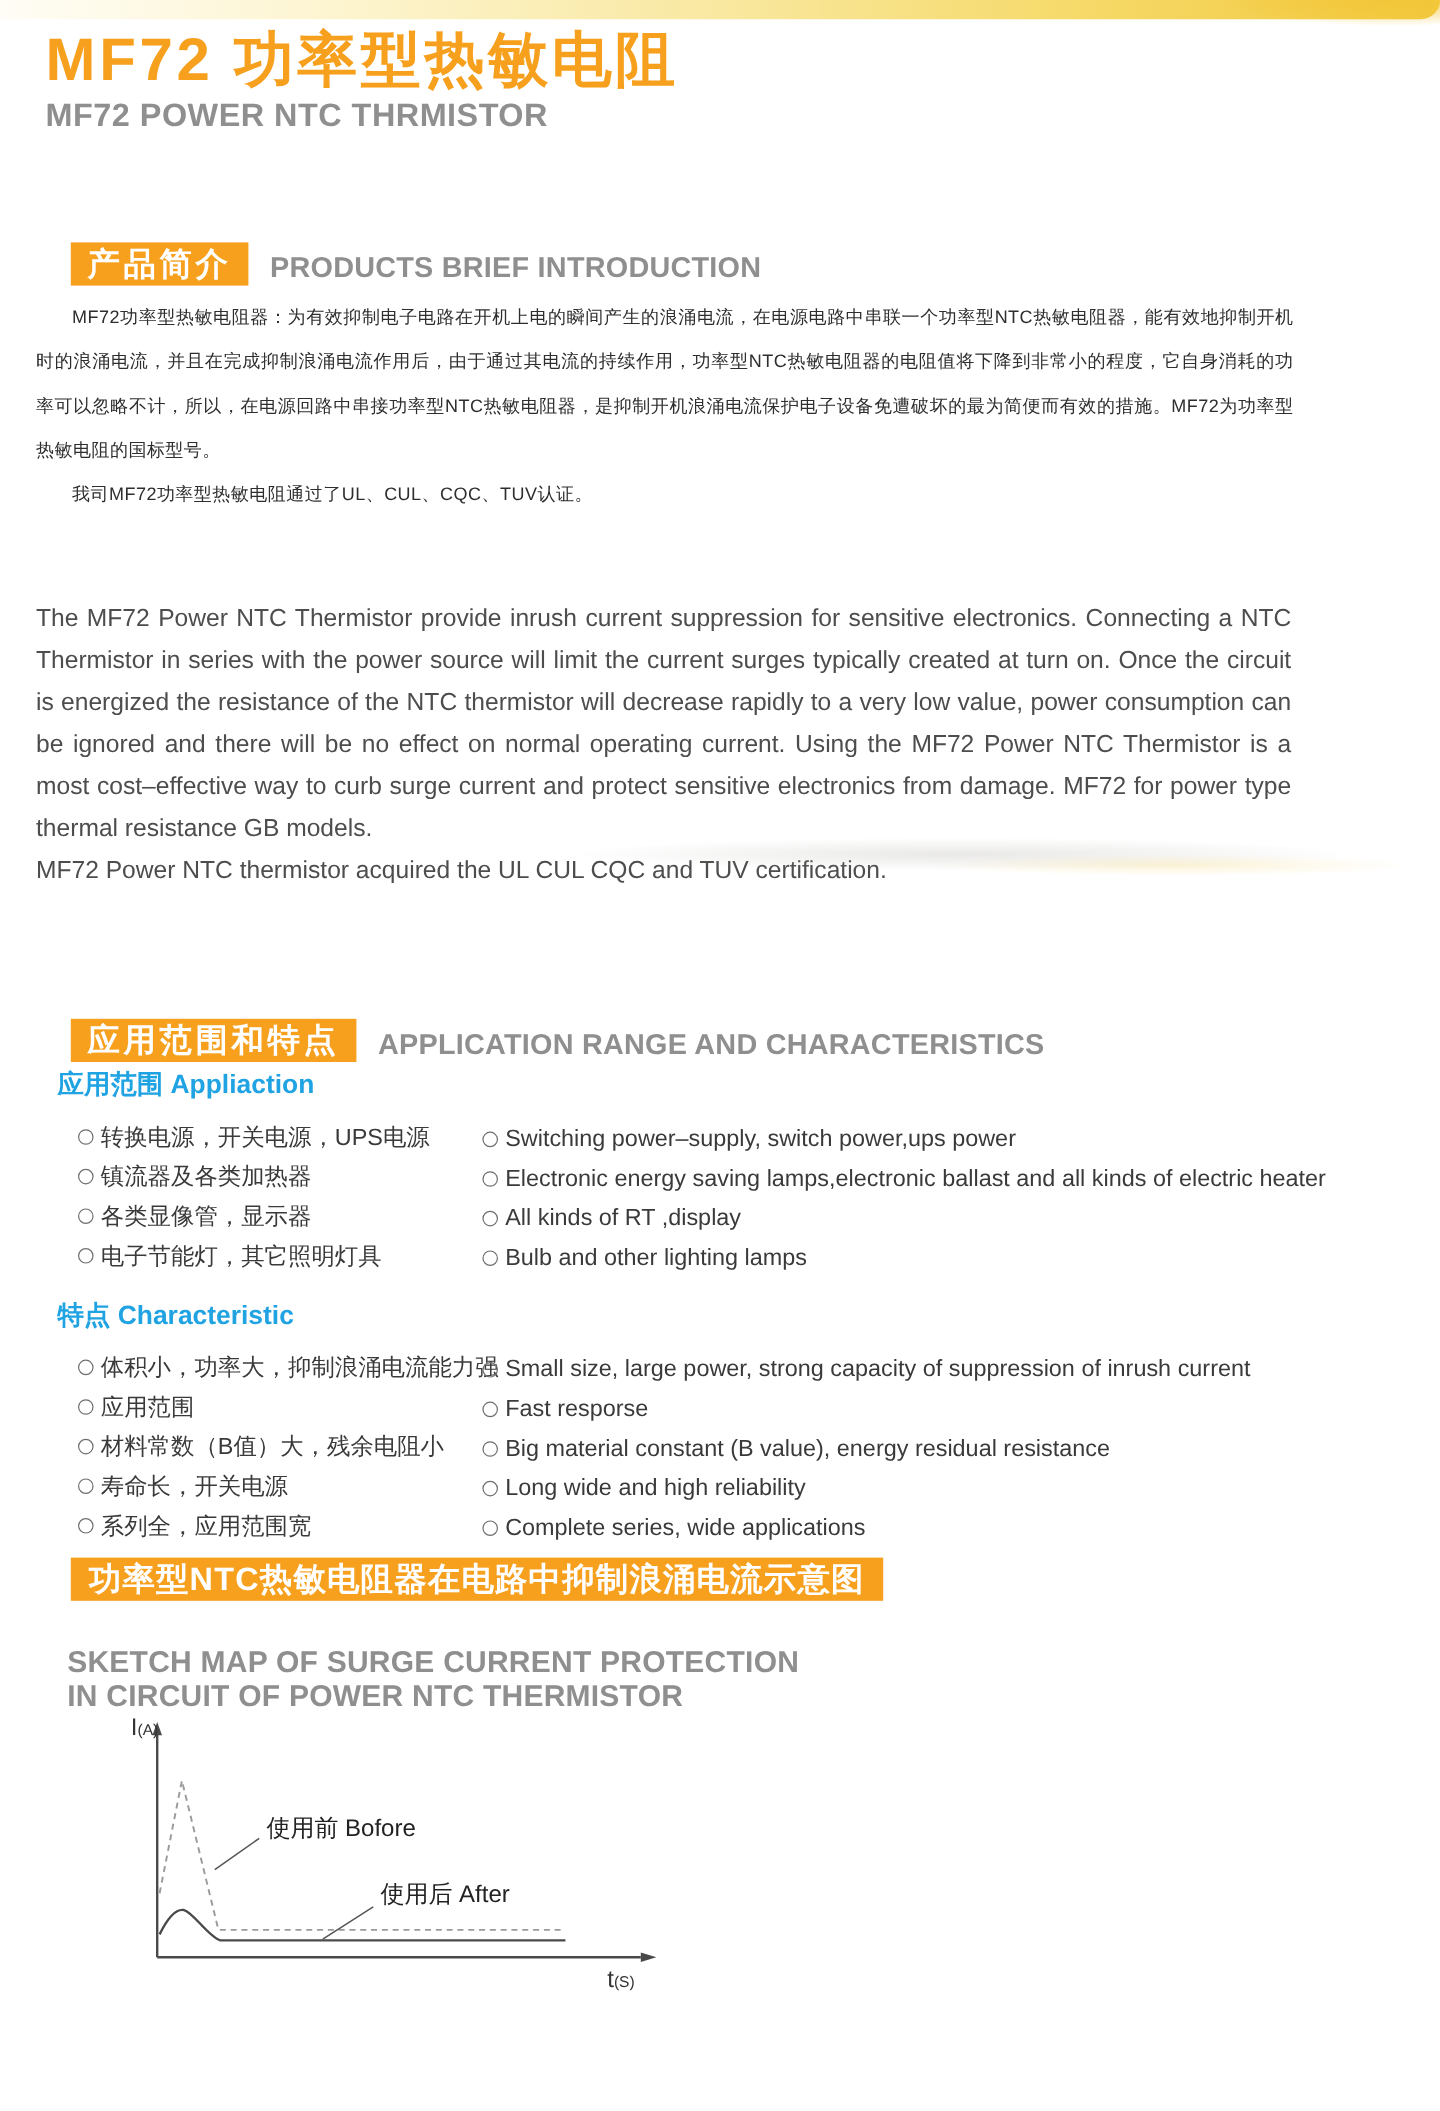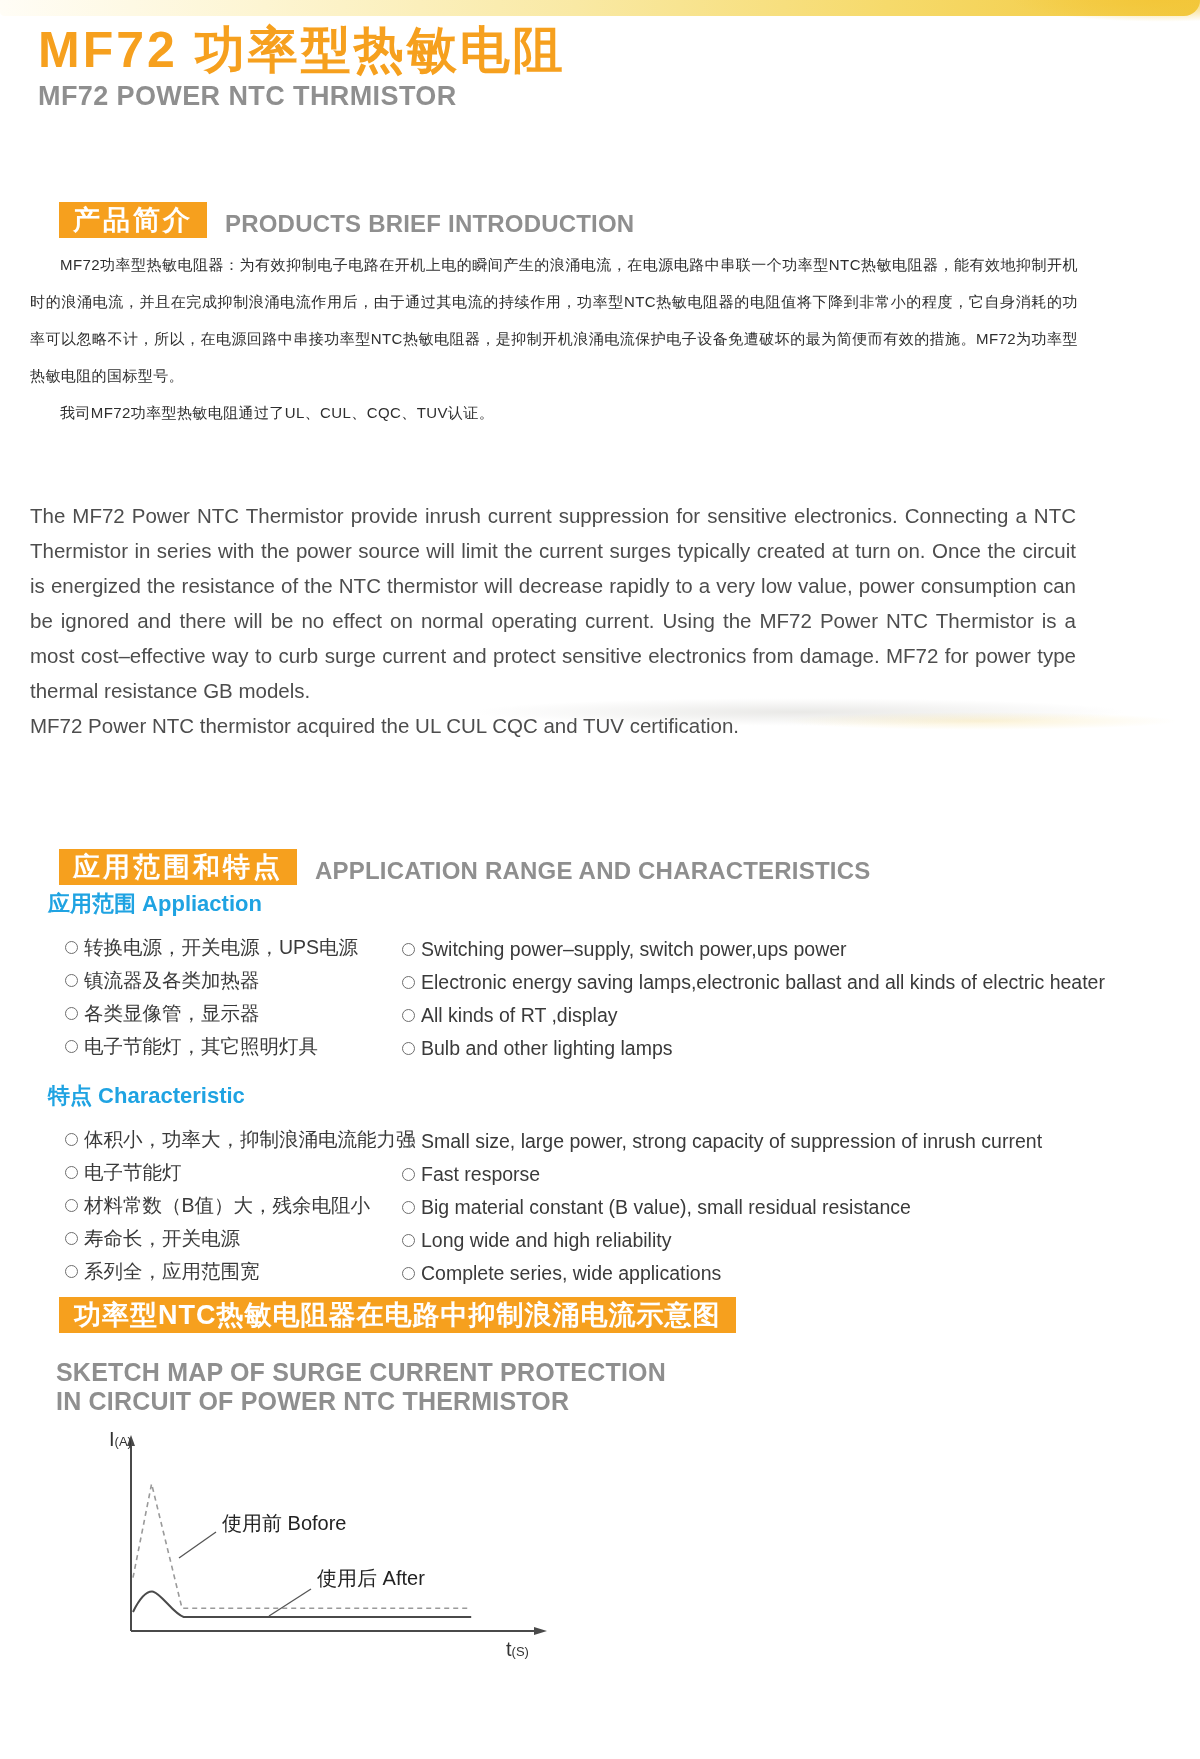--- a/index.html
+++ b/index.html
@@ -48,21 +48,21 @@
   .appblock { position:absolute; top:843px; left:38px; width:1140px; }
   .subhead { color:#1FA3E2; font-size:22px; font-weight:bold; margin:4px 0 9px 10px; white-space:nowrap; }
   .subhead.second { margin-top:21px; }
   .lrow { display:flex; padding-left:27px; height:33px; align-items:flex-end; font-size:19.5px; color:#3a3a3a; }
   .cell { display:flex; align-items:center; white-space:nowrap; }
   .cell.cn-cell { width:337px; flex-shrink:0; }
   .bullet { width:13px; height:13px; border:1.6px solid #6e6e6e; border-radius:50%; display:inline-block; margin-right:6px; flex-shrink:0; background:transparent; }
 
   
   .sketchblock { position:absolute; top:1285px; left:38px; }
-  .banner-row { display:inline-flex; align-items:center; height:60px; }
+  .banner-row { display:inline-flex; align-items:flex-start; height:60px; }
   .banner-row .bar { width:13px; background:#F6A01E; margin-right:8px; }
   .banner { background:#F6A01E; color:#ffffff; font-size:27px; font-weight:bold; display:flex; align-items:center; padding:0 15px; letter-spacing:1px; white-space:nowrap; }
   .sketch-h { color:#8F8F8F; font-size:25px; font-weight:bold; line-height:29px; margin-left:18px; letter-spacing:0.2px; white-space:nowrap; }
   .sketch-h.first { margin-top:13px; }
 
   
   .chart { position:absolute; top:1428px; left:101px; width:480px; height:245px; }
   .chart svg { display:block; }
   .ax { stroke:#4a4a4a; stroke-width:2; fill:none; }
   .curve-before { stroke:#9a9a9a; stroke-width:1.6; fill:none; stroke-dasharray:5 4; }
@@ -163,35 +163,35 @@
           <span>体积小，功率大，抑制浪涌电流能力强</span>
         </div>
       <div class="cell">
           <span class="bullet"></span>
           <span>Small size, large power, strong capacity of suppression of inrush current</span>
         </div>
     </div>
     <div class="lrow">
       <div class="cell cn-cell">
           <span class="bullet"></span>
-          <span>电子节能灯</span>
+          <span>应用范围</span>
         </div>
       <div class="cell">
           <span class="bullet"></span>
           <span>Fast resporse</span>
         </div>
     </div>
     <div class="lrow">
       <div class="cell cn-cell">
           <span class="bullet"></span>
           <span>材料常数（B值）大，残余电阻小</span>
         </div>
       <div class="cell">
           <span class="bullet"></span>
-          <span>Big material constant (B value), small residual resistance</span>
+          <span>Big material constant (B value), energy residual resistance</span>
         </div>
     </div>
     <div class="lrow">
       <div class="cell cn-cell">
           <span class="bullet"></span>
           <span>寿命长，开关电源</span>
         </div>
       <div class="cell">
           <span class="bullet"></span>
           <span>Long wide and high reliability</span>

